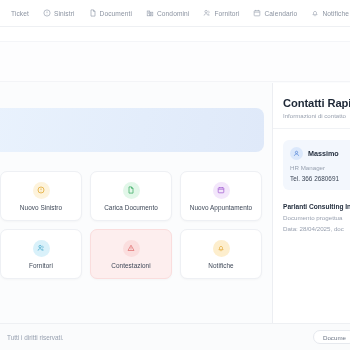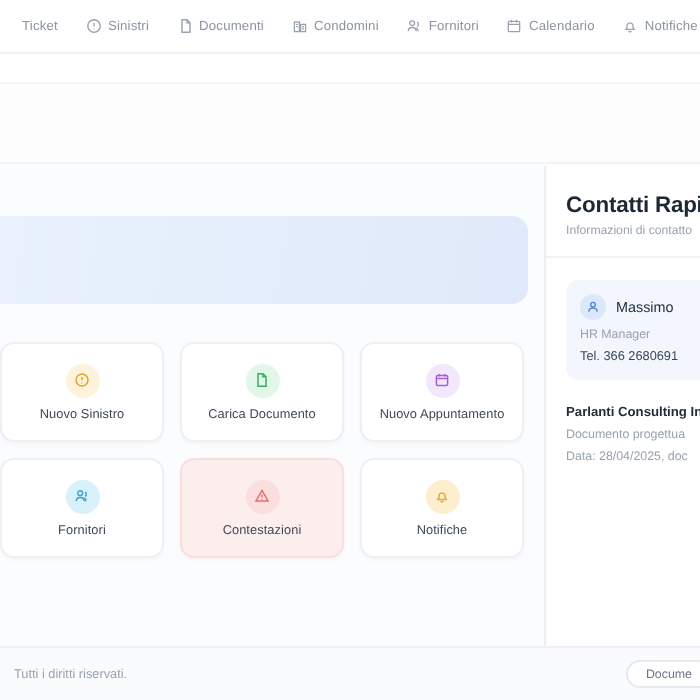--- a/index.html
+++ b/index.html
@@ -106,21 +106,21 @@
     border-radius:6px;
     padding:7px 8px 8px 7px;
     min-height:46px;
   }
   .cc-row { display:flex; align-items:center; gap:5px; }
   .cc-av {
     width:13px; height:13px; border-radius:50%;
     background:#dbe8fb; display:flex; align-items:center; justify-content:center;
   }
   .cc-av svg { width:7px; height:7px; display:block; color:#4b7fd4; }
-  .cc-name { font-size:7.2px; font-weight:normal; color:#1f2a3a; white-space:nowrap; }
+  .cc-name { font-size:7.2px; font-weight:bold; color:#1f2a3a; white-space:nowrap; }
   .cc-role { font-size:6.2px; color:#98a1b0; margin:4px 0 0 0; white-space:nowrap; }
   .cc-tel { font-size:6.4px; color:#3d4757; margin-top:4px; white-space:nowrap; }
 
   .doc-block { margin:13px 0 0 10px; }
   .doc-title { font-size:6.6px; font-weight:bold; color:#1f2a3a; white-space:nowrap; }
   .doc-desc { font-size:6.2px; color:#99a1b0; margin-top:4px; white-space:nowrap; }
   .doc-meta { font-size:6.2px; color:#99a1b0; margin-top:4px; white-space:nowrap; }
 
   
   .footer {

